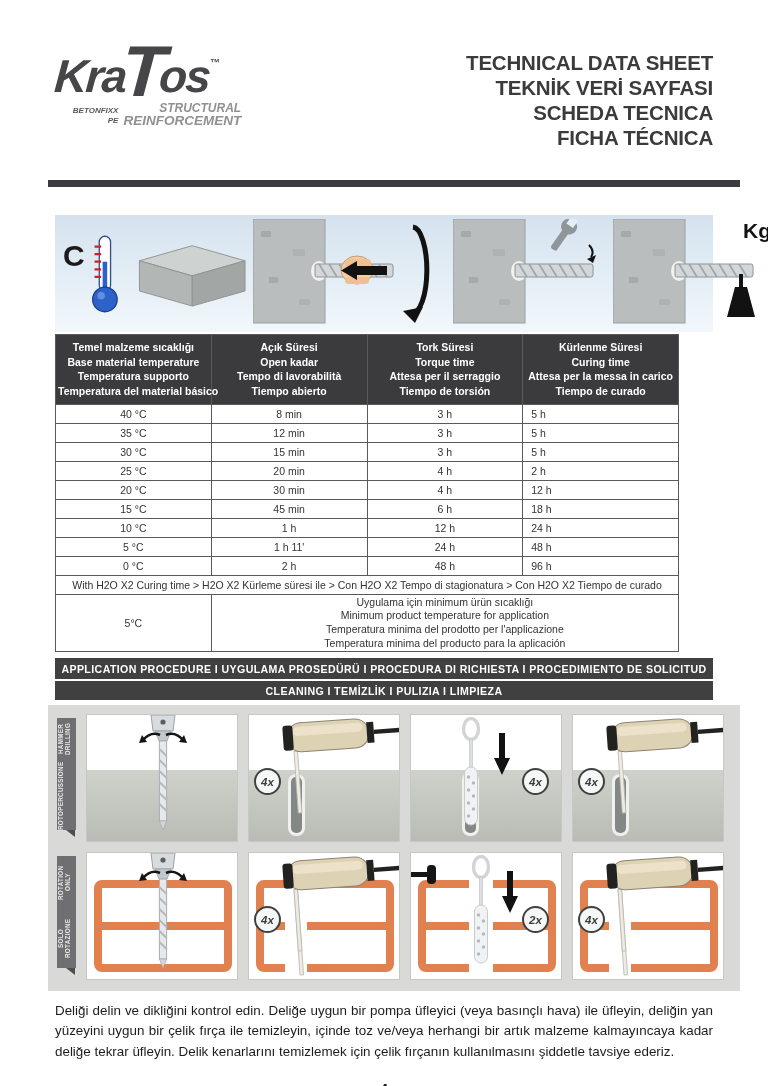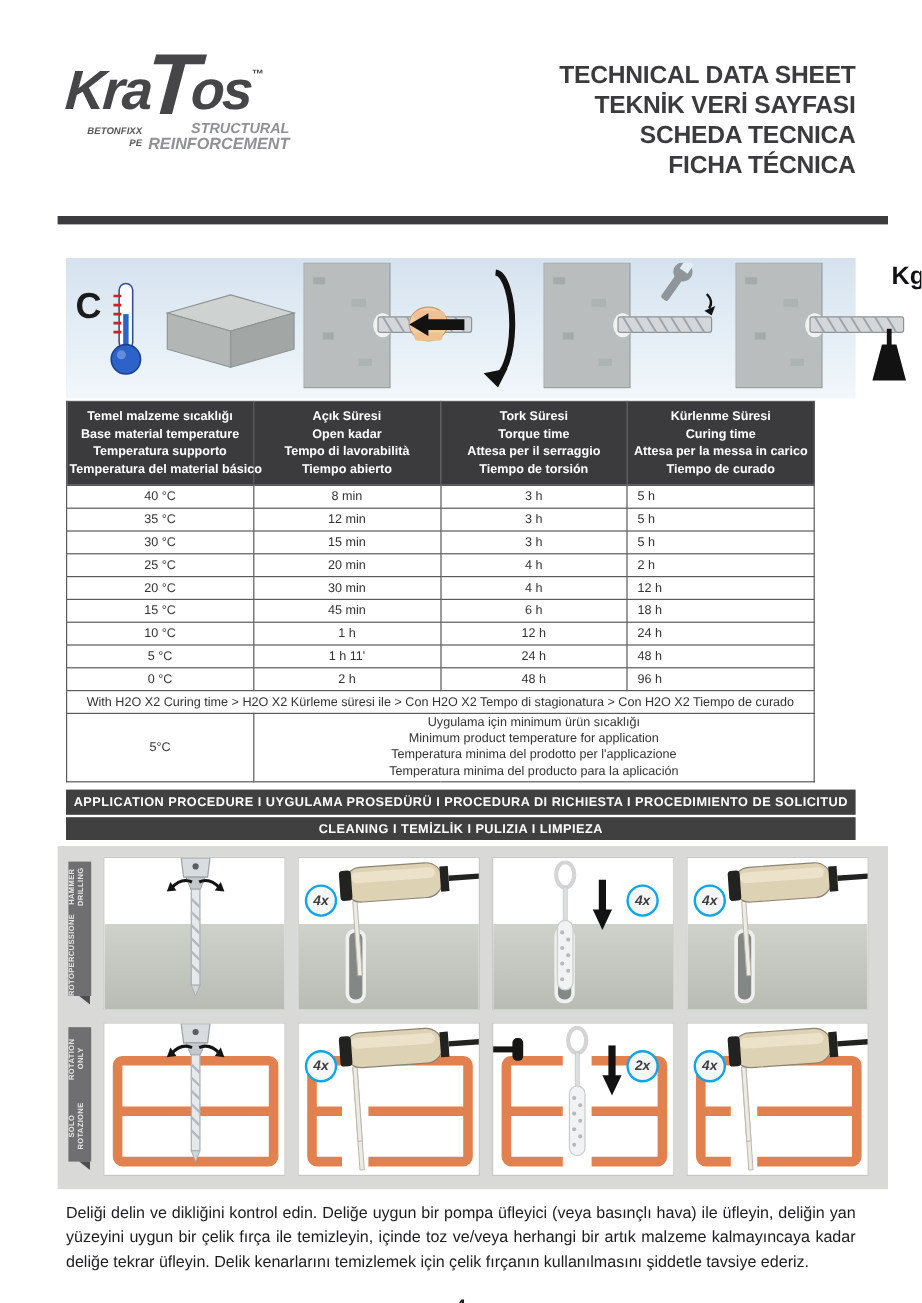--- a/index.html
+++ b/index.html
@@ -56,23 +56,23 @@
   .side-tab:after { content:""; position:absolute; left:0; bottom:-7px; border-left:9.5px solid transparent;
                     border-right:9.5px solid #4e4e50; border-bottom:7px solid transparent;
                     border-top:0; width:0; }
   .side-tab .vtext { position:absolute; inset:0; display:flex; justify-content:center; gap:1px;
                      writing-mode:vertical-rl; transform:rotate(180deg);
                      color:#e8e8e8; font-size:6.3px; font-weight:700; letter-spacing:0.3px; text-align:center; }
   .panel { position:relative; width:152px; height:128px; background:#fff; border:1px solid #c6c8c5; margin-left:10px; overflow:hidden; }
   .panel .concrete { position:absolute; left:0; right:0; bottom:0; height:57%;
                      background:linear-gradient(180deg,#cfd2cb 0%,#c2c5bd 60%,#b8bcb4 100%); }
   .hole { position:absolute; width:11px; border-radius:5px; background:#838886; box-shadow:0 0 0 3px #f0f1ee; }
-  .badge { position:absolute; width:27px; height:27px; border-radius:50%; background:#f5f6f6; border:2px solid #0ea5e9;
+  .badge { position:absolute; width:27px; height:27px; border-radius:50%; background:#f5f6f6; border:2px solid #404040;
            color:#3d3d3f; font-size:11.5px; font-weight:700; font-style:italic;
-           display:flex; align-items:center; justify-content:center; z-index:5; }
+           display:flex; align-items:center; justify-content:center; z-index:5;margin-top:31px; }
   .art { position:absolute; z-index:3; }
   .gap-mask { position:absolute; background:#fff; z-index:2; }
   .stray-knob { position:absolute; left:-6px; top:10px; z-index:4; }
 
   
   .foot-text { width:658px; margin-top:10px; font-size:13.4px; line-height:1.5; text-align:justify; color:#1d1d1f; }
   .page-num { text-align:center; font-size:15px; font-weight:700; color:#1b1b1d; margin-top:18px; }
 
   svg { display:block; }
 </style>

